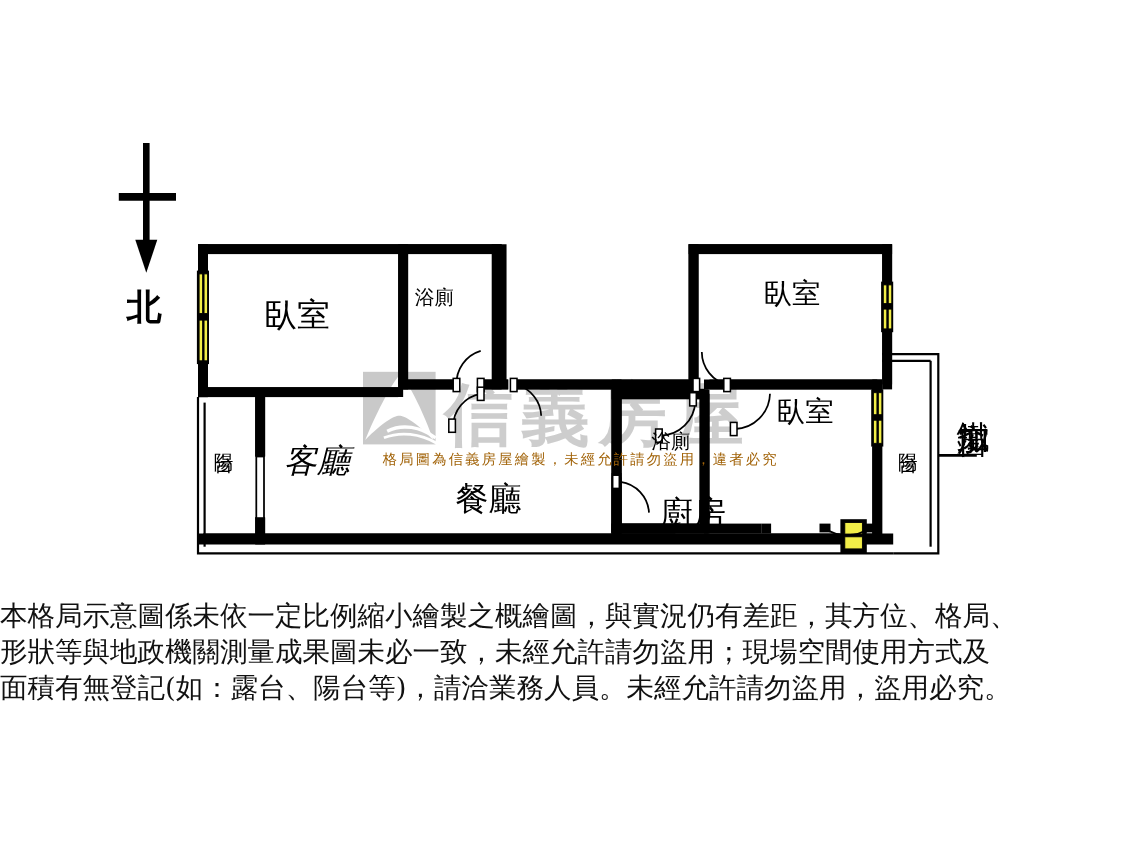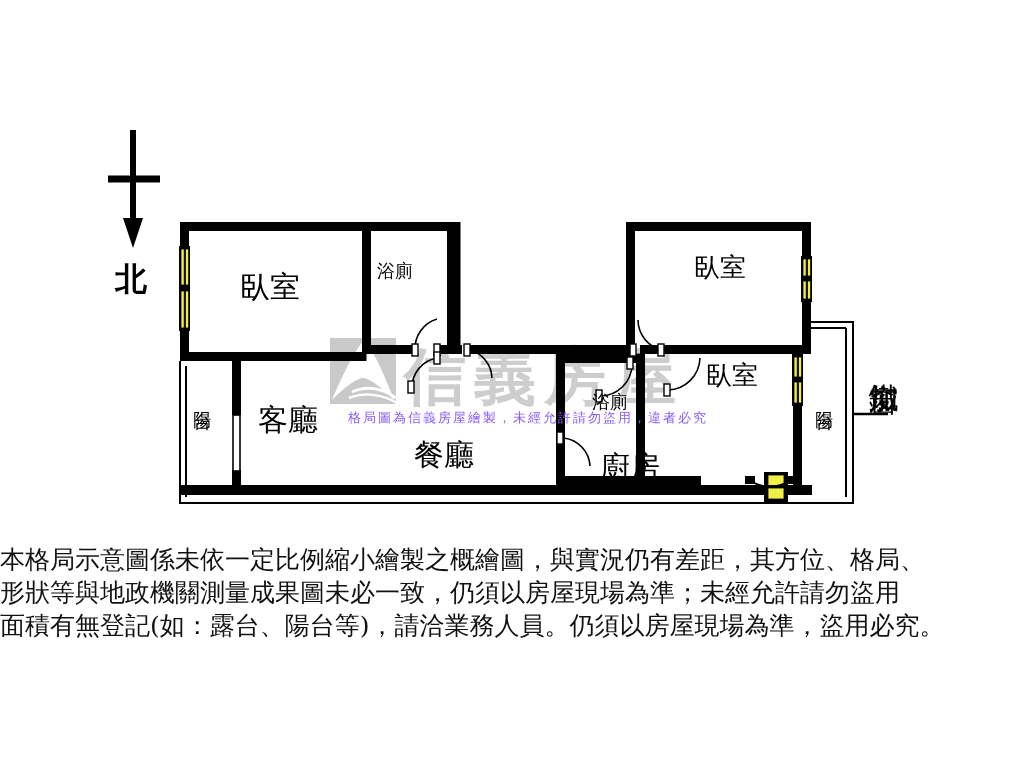--- a/index.html
+++ b/index.html
@@ -27,21 +27,21 @@
   #disclaimer{
     position:absolute;left:0px;top:543px;width:844px;
     font-size:25px;line-height:1.32;color:#111;
     font-family:"DejaVu Serif","Liberation Serif",serif;
     letter-spacing:0px;
   }
   #disclaimer div{white-space:nowrap;}
   #northlbl{position:absolute;left:115px;top:258px;font-size:32px;font-weight:bold;}
   #wm-sub{
     position:absolute;left:348px;top:409px;
-    font-size:13px;color:#8b5cf6;letter-spacing:2px;
+    font-size:13px;color:#a16207;letter-spacing:2px;
     font-family:"DejaVu Sans","Liberation Sans",sans-serif;
   }
 </style>
 </head>
 <body>
 
 <div id="stage">
 
   <svg id="plan" viewBox="0 0 1024 768">
     <defs>
@@ -255,31 +255,31 @@
     <g stroke="#000" stroke-width="2.4">
       <line x1="853" y1="414" x2="888" y2="414"></line>
     </g>
   </svg>
 
   <div class="lbl room-lg" style="left:240px;top:272px;">臥室</div>
   <div class="lbl room-sm" style="left:377px;top:262px;">浴廁</div>
   <div class="lbl room-md" style="left:694px;top:254px;">臥室</div>
   <div class="lbl room-md" style="left:706px;top:362px;">臥室</div>
   <div class="lbl room-sm" style="left:592px;top:393px;">浴廁</div>
-  <div class="lbl room-lg" style="left:258px;top:405px;">客廳</div>
+  <div class="lbl room-lg" style="left:258px;top:405px;font-style:italic;">客廳</div>
   <div class="lbl room-lg" style="left:414px;top:440px;">餐廳</div>
   <div class="lbl room-lg" style="left:600px;top:452px;">廚房</div>
 
   <div class="lbl room-sm vert" style="left:193px;top:398px;">陽台</div>
   <div class="lbl room-sm vert" style="left:815px;top:398px;">陽台</div>
   <div class="lbl room-lg vert" style="left:868px;top:360px;">加鐵窗</div>
 
   <div id="northlbl">北</div>
 
   <div id="wm-sub">格局圖為信義房屋繪製，未經允許請勿盜用，違者必究</div>
 
   <div id="disclaimer">
     <div>本格局示意圖係未依一定比例縮小繪製之概繪圖，與實況仍有差距，其方位、格局、</div>
-    <div>形狀等與地政機關測量成果圖未必一致，仍須以房屋現場為準；未經允許請勿盜用</div>
-    <div>面積有無登記(如：露台、陽台等)，請洽業務人員。仍須以房屋現場為準，盜用必究。</div>
+    <div>形狀等與地政機關測量成果圖未必一致，未經允許請勿盜用；現場空間使用方式及</div>
+    <div>面積有無登記(如：露台、陽台等)，請洽業務人員。未經允許請勿盜用，盜用必究。</div>
   </div>
 
 </div>
 
 </body></html>

